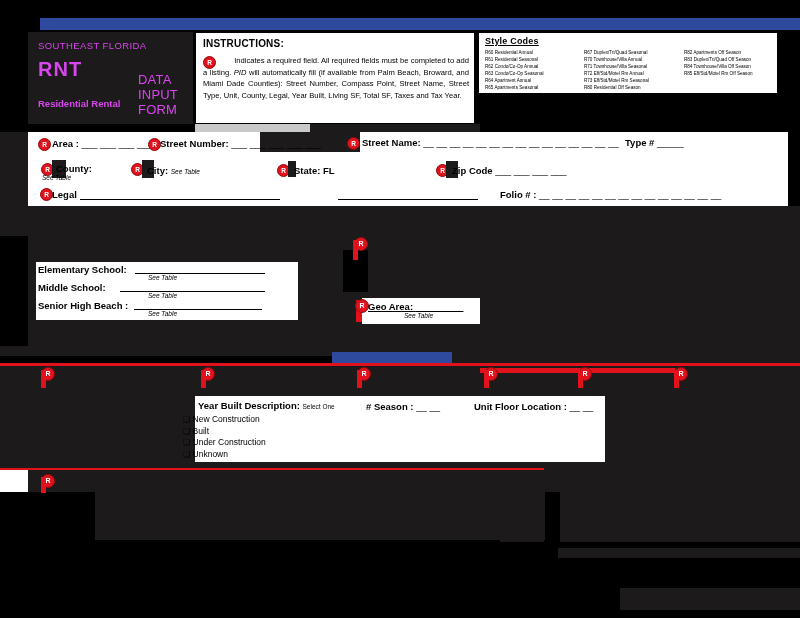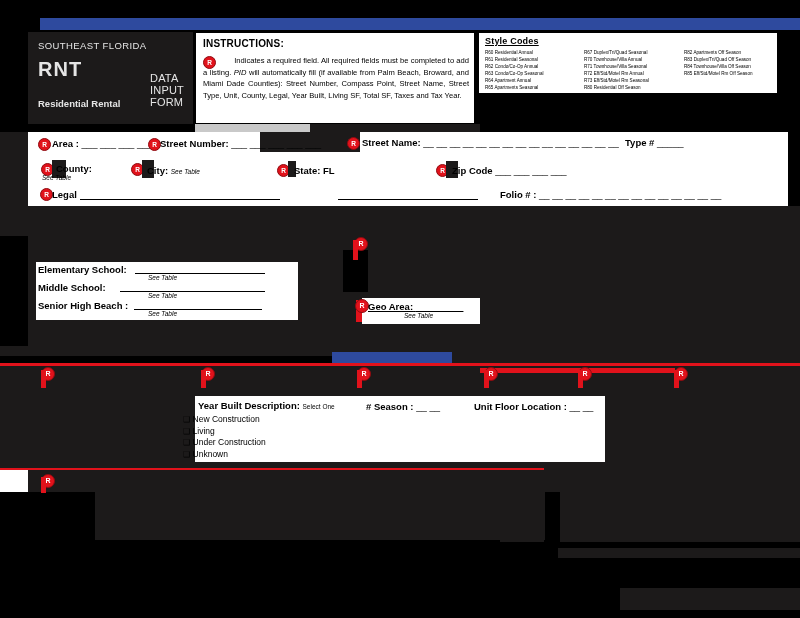--- a/index.html
+++ b/index.html
@@ -8,24 +8,24 @@
 
   
   #page{position:absolute;left:0;top:0;width:800px;height:618px;background:#000;}
 
   .blk{position:absolute;background:#1c1a1a;}           
   .wht{position:absolute;background:#ffffff;}
   .redline{position:absolute;background:#e1121b;}
   .blueBar{position:absolute;background:#2e4a9e;}
 
   
-  #masthead{position:absolute;left:28px;top:32px;width:165px;height:92px;background:#1c1a1a;color:#e5e5e5;}
+  #masthead{position:absolute;left:28px;top:32px;width:165px;height:92px;background:#1c1a1a;color:#d946ef;}
   #mh-sub{position:absolute;left:10px;top:8px;font-size:9.5px;letter-spacing:.4px;}
   #mh-rnt{position:absolute;left:10px;top:22px;font-size:20px;font-weight:bold;letter-spacing:1px;line-height:30px;}
-  #mh-dif{position:absolute;left:122px;top:40px;font-size:11px;letter-spacing:.2px;}
+  #mh-dif{position:absolute;left:110px;top:40px;font-size:13px;letter-spacing:.2px;}
   #mh-res{position:absolute;left:10px;top:66px;font-size:9.5px;font-weight:bold;}
 
   
   #instr{position:absolute;left:195px;top:32px;width:280px;height:92px;background:#fff;border:1px solid #000;box-sizing:border-box;}
   #instr-title{position:absolute;left:7px;top:5px;font-size:10px;font-weight:bold;letter-spacing:.2px;}
   #instr-body{position:absolute;left:7px;top:21px;width:266px;font-size:7.6px;line-height:11.4px;text-align:justify;}
   #instr-body .rdot{margin-right:16px;}
   .ital{font-style:italic;}
 
   
@@ -245,21 +245,21 @@
     <span class="seetbl" style="font-style:normal;">Select One</span>
   </div>
 
   <div style="position:absolute;left:183px;top:414px;font-size:8.5px;line-height:11.5px;">
     <div>
       <span style="font-size:8px;">❑</span>
       <span>New Construction</span>
     </div>
     <div>
       <span style="font-size:8px;">❑</span>
-      <span>Living</span>
+      <span>Built</span>
     </div>
     <div>
       <span style="font-size:8px;">❑</span>
       <span>Under Construction</span>
     </div>
     <div>
       <span style="font-size:8px;">❑</span>
       <span>Unknown</span>
     </div>
   </div>

